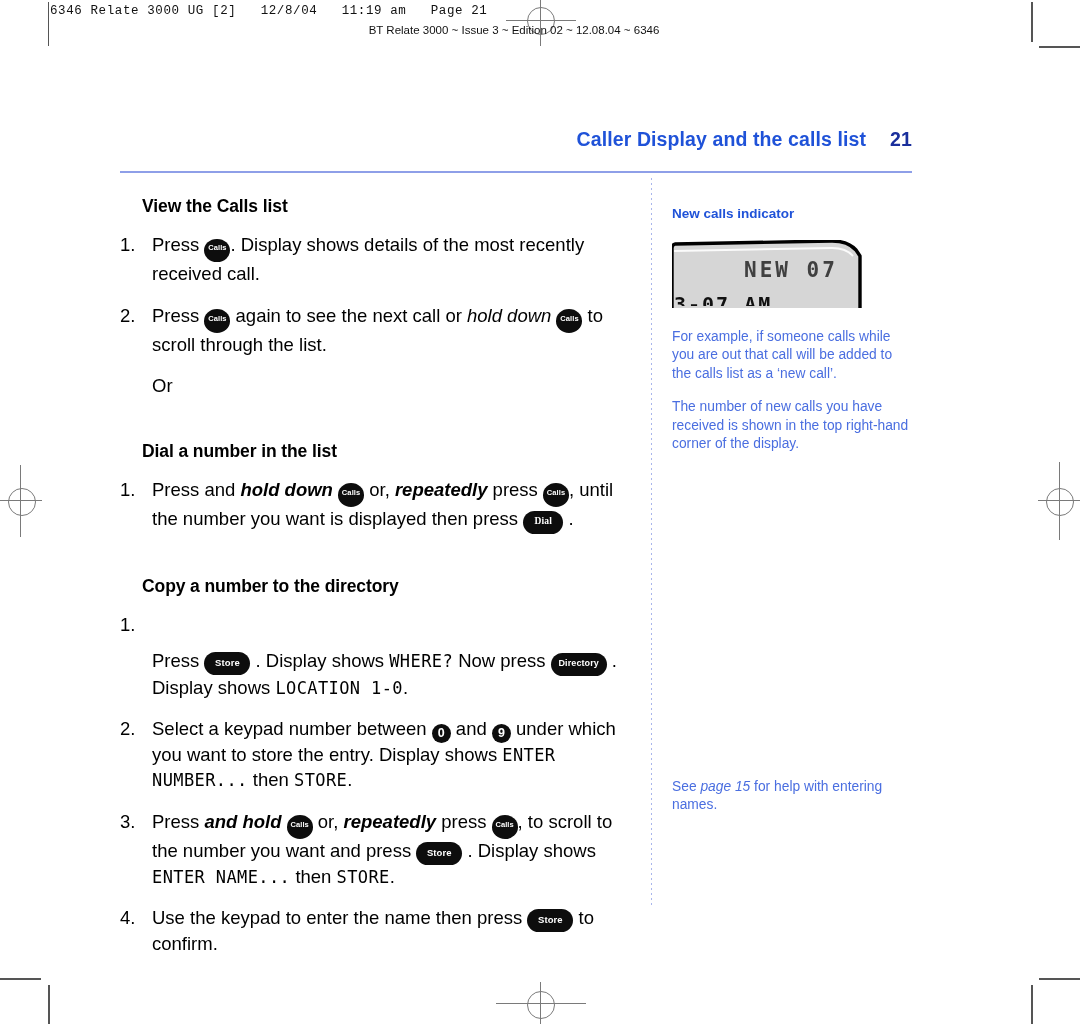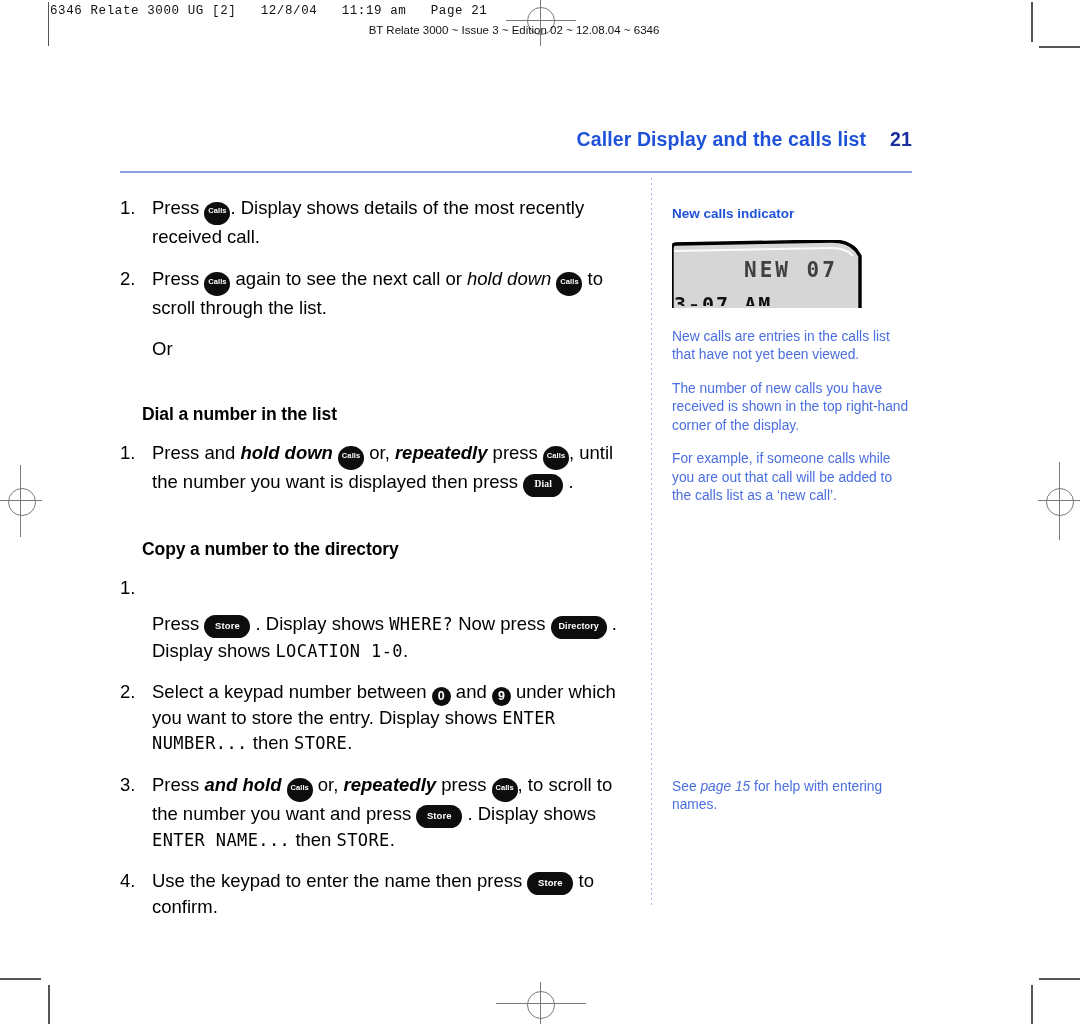--- a/index.html
+++ b/index.html
@@ -241,20 +241,21 @@
   <div class="imprint">BT Relate 3000 ~ Issue 3 ~ Edition 02 ~ 12.08.04 ~ 6346</div>
 
   <div class="running-head">
     <span>Caller Display and the calls list</span><span class="pageno">21</span>
   </div>
   <div class="head-rule"></div>
   <div class="col-rule"></div>
 
   <div class="maincol">
 
+    <h2 class="sec">View the Calls list</h2>
     <ol class="steps" id="s1-steps">
         <li><span class="num">1.</span><span>Press <span class="key k-calls">Calls</span>. Display shows details of the most recently received call.</span></li>
         <li><span class="num">2.</span><span>Press <span class="key k-calls">Calls</span> again to see the next call or <i class="it">hold down</i> <span class="key k-calls">Calls</span> to scroll through the list.</span></li>
       </ol>
     <div class="plain">Or</div>
 
     <h2 class="sec gap">Dial a number in the list</h2>
     <ol class="steps" id="s2-steps">
         <li><span class="num">1.</span><span>Press and <b class="bi">hold down</b> <span class="key k-calls">Calls</span> or, <b class="bi">repeatedly</b> press <span class="key k-calls">Calls</span>, until the number you want is displayed then press <span class="key k-dial">Dial</span> .</span></li>
       </ol>
@@ -280,22 +281,21 @@
         </defs>
         <g clip-path="url(#lcdclip)">
           <path d="M0 8 Q0 5 3 4 L160 1 Q176 1 184 10 L188 16 L188 80 L0 80 Z" fill="#d6d6d6" stroke="#000000" stroke-width="3.4" stroke-linejoin="round"></path>
           <path d="M2 11 L160 8 Q174 8 181 16" fill="none" stroke="#ffffff" stroke-width="2" opacity="0.9"></path>
         </g>
       </svg>
       <div style="position:absolute; left:72px; top:18px; font-family:'DejaVu Sans Mono','Liberation Mono',monospace; font-size:21px; font-weight:700; letter-spacing:3px; color:#404040;">NEW 07</div>
       <div style="position:absolute; left:2px; top:52px; font-family:'DejaVu Sans Mono','Liberation Mono',monospace; font-size:20px; font-weight:700; letter-spacing:2px; color:#111; overflow:hidden; height:14px; width:180px;">3-07 AM</div>
     </div>
 
-    <p class="side-p">New calls are entries in the calls list that have not yet been viewed.</p>
+    <p class="side-p">For example, if someone calls while you are out that call will be added to the calls list as a ‘new call’.</p>
     <p class="side-p">The number of new calls you have received is shown in the top right-hand corner of the display.</p>
-    <p class="side-p">For example, if someone calls while you are out that call will be added to the calls list as a ‘new call’.</p>
   </div>
 
   <div class="side-note">
     <span>See </span><i>page 15</i><span> for help with entering names.</span>
   </div>
 
 </div>
 
 </body></html>

